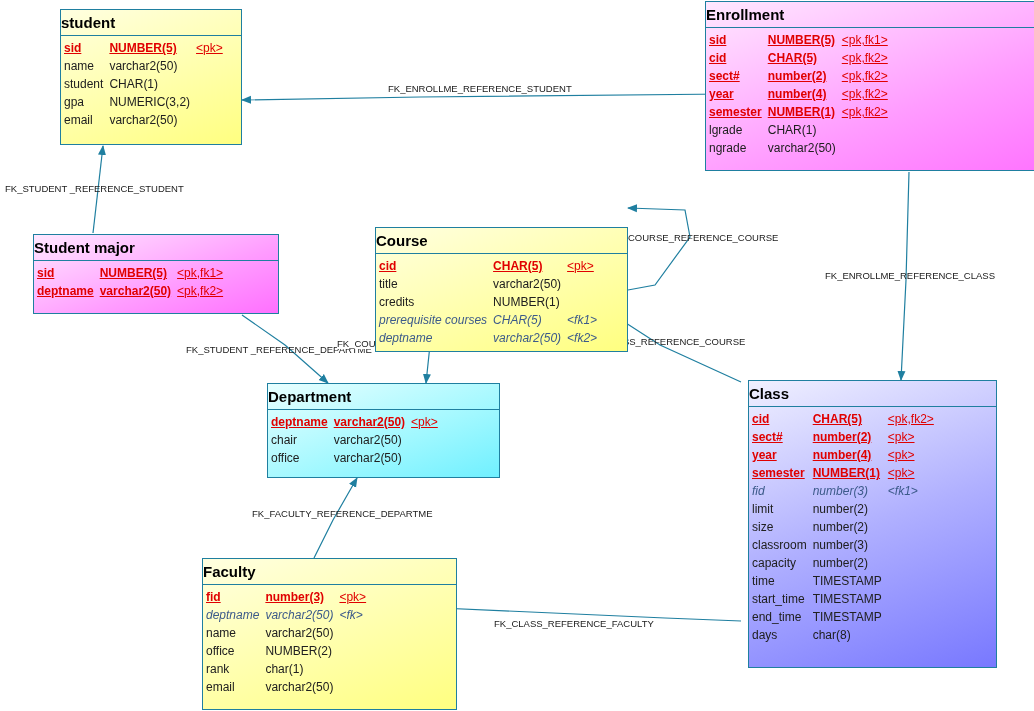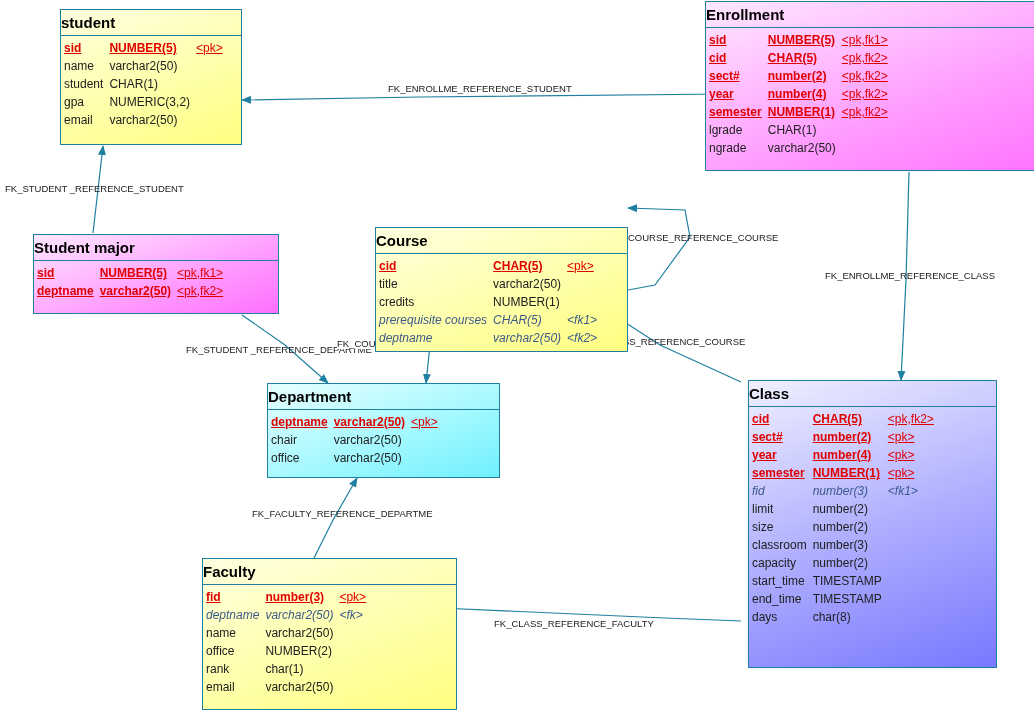--- a/index.html
+++ b/index.html
@@ -283,20 +283,25 @@
           <td>classroom</td>
           <td>number(3)</td>
           <td class="key"></td>
         </tr>
         <tr class="normal">
           <td>capacity</td>
           <td>number(2)</td>
           <td class="key"></td>
         </tr>
         <tr class="normal">
+          <td>time</td>
+          <td>TIMESTAMP</td>
+          <td class="key"></td>
+        </tr>
+        <tr class="normal">
           <td>start_time</td>
           <td>TIMESTAMP</td>
           <td class="key"></td>
         </tr>
         <tr class="normal">
           <td>end_time</td>
           <td>TIMESTAMP</td>
           <td class="key"></td>
         </tr>
         <tr class="normal">

